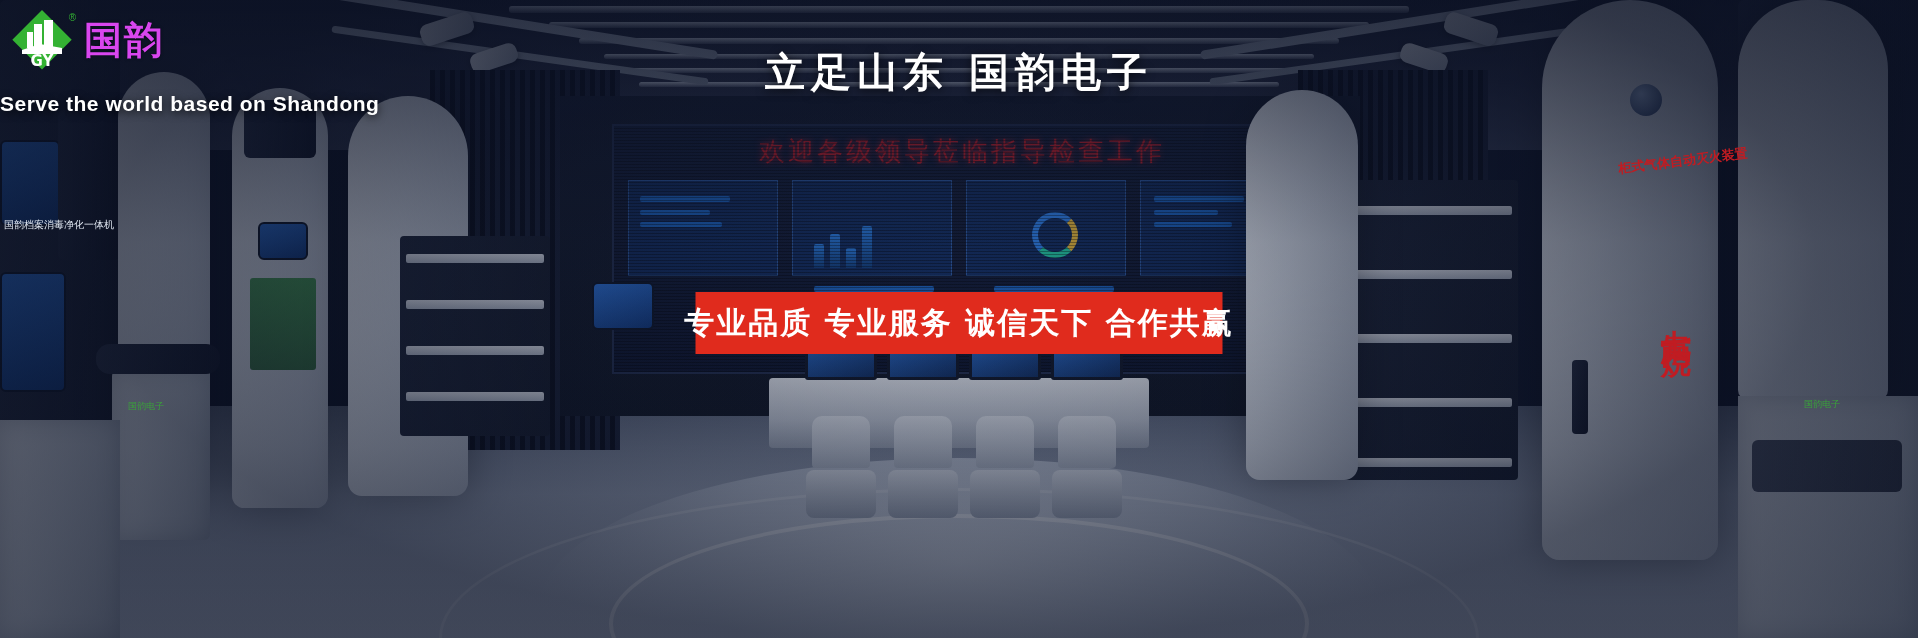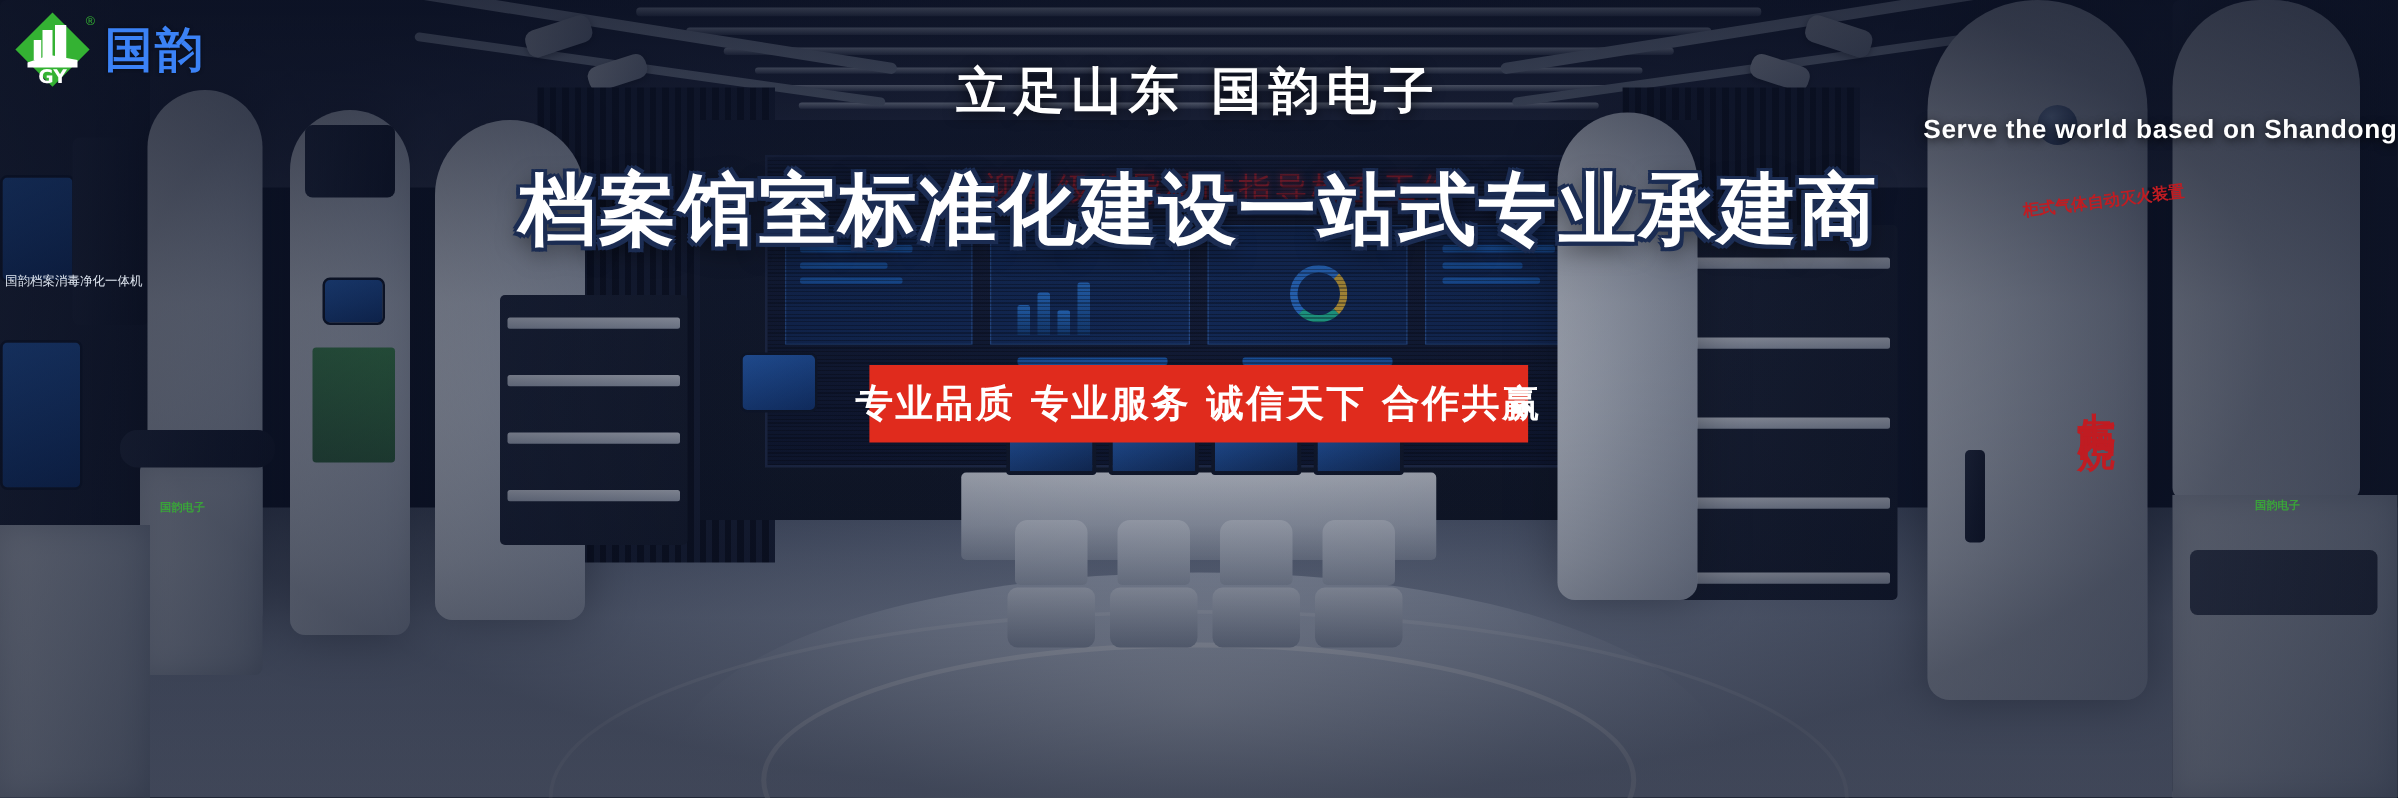--- a/index.html
+++ b/index.html
@@ -170,21 +170,21 @@
   .headline-cn {
     position: absolute; left: 0; right: 0; top: 45px;
     text-align: center;
     font-size: 40px; font-weight: bold; color: #ffffff;
     letter-spacing: 6px;
     font-family: "DejaVu Sans", sans-serif;
     text-shadow: 0 2px 10px rgba(0,0,0,.75);
   }
   .headline-en {
     position: absolute; left: 0; right: 0; top: 92px;
-    text-align: right;
+    text-align: left;
     font-size: 21px; font-weight: bold; color: #ffffff;
     letter-spacing: .5px;
     text-shadow: 0 2px 8px rgba(0,0,0,.8);
   }
   .main-title {
     position: absolute; left: 0; right: 0; top: 126px;
     text-align: center;
     font-size: 62px; font-weight: bold; color: #ffffff;
     letter-spacing: 2px;
     font-family: "DejaVu Sans", sans-serif;
@@ -213,21 +213,21 @@
   .red-banner span {
     color: #ffffff; font-size: 30px; font-weight: bold;
     letter-spacing: 2px; font-family: "DejaVu Sans", sans-serif;
     white-space: nowrap;
   }
 
   
   .logo { position: absolute; left: 10px; top: 8px; display: flex; align-items: center; gap: 10px; }
   .logo-mark { position: relative; width: 64px; height: 64px; }
   .logo-text {
-    color: #3b82f6; font-size: 38px; font-weight: bold;
+    color: #d946ef; font-size: 38px; font-weight: bold;
     font-family: "DejaVu Sans", sans-serif; letter-spacing: 2px;
     text-shadow: 0 0 3px rgba(0,0,0,.5);
   }
 
   
   .vtext {
     position: absolute; color: #c01c22; font-weight: bold;
     font-family: "DejaVu Sans", serif;
     writing-mode: vertical-rl; text-orientation: upright;
     letter-spacing: 6px;
@@ -237,21 +237,21 @@
     position: absolute; right: 170px; top: 152px;
     color: #c01c22; font-size: 13px; font-weight: bold;
     font-family: "DejaVu Sans", sans-serif;
     transform: rotate(-7deg); white-space: nowrap;
   }
   .side-label {
     position: absolute; color: #dfe6f0; font-size: 10px;
     font-family: "DejaVu Sans", sans-serif; white-space: nowrap;
   }
   .green-logo-small {
-    position: absolute; color: #3aa33a; font-size: 9px; font-weight: bold;
+    position: absolute; color: #3aa33a; font-size: 9px; font-weight: normal;
     white-space: nowrap;
   }
 </style>
 </head>
 <body>
 
 <div class="banner">
 
   <div class="scene">
 
@@ -377,19 +377,18 @@
         <path d="M12 42 L30 36 L52 40 L52 46 L12 46 Z" fill="#ffffff"></path>
         <text x="32" y="58" font-family="DejaVu Sans, sans-serif" font-size="15" font-weight="bold" fill="#ffffff" text-anchor="middle">GY</text>
       </svg>
       <span style="position:absolute;right:-2px;top:4px;color:#34b233;font-size:10px;">®</span>
     </div>
     <div class="logo-text">国韵</div>
   </div>
 
   <div class="headline-cn">立足山东 国韵电子</div>
   <div class="headline-en">Serve the world based on Shandong</div>
-  <div class="main-title">档案馆室标准化建设一站式专业承建商</div>
 
   <div class="red-banner">
     <span>专业品质  专业服务  诚信天下  合作共赢</span>
   </div>
 
 </div>
 
 </body></html>

